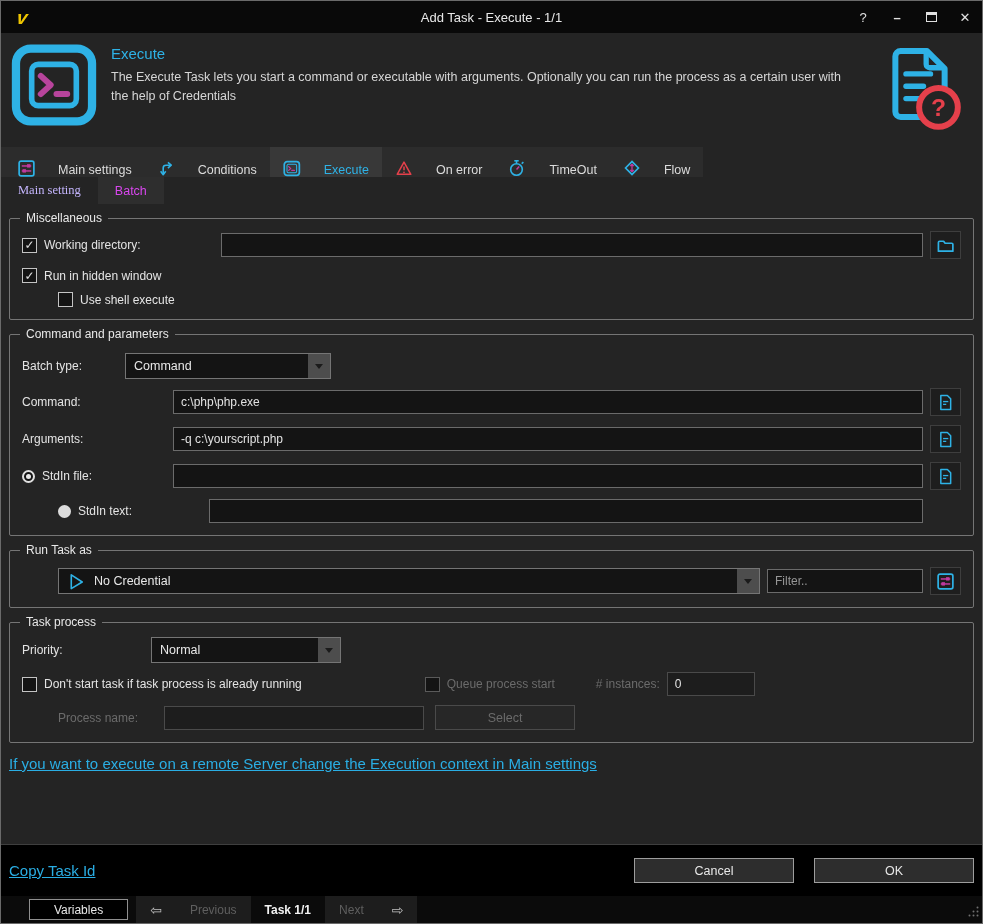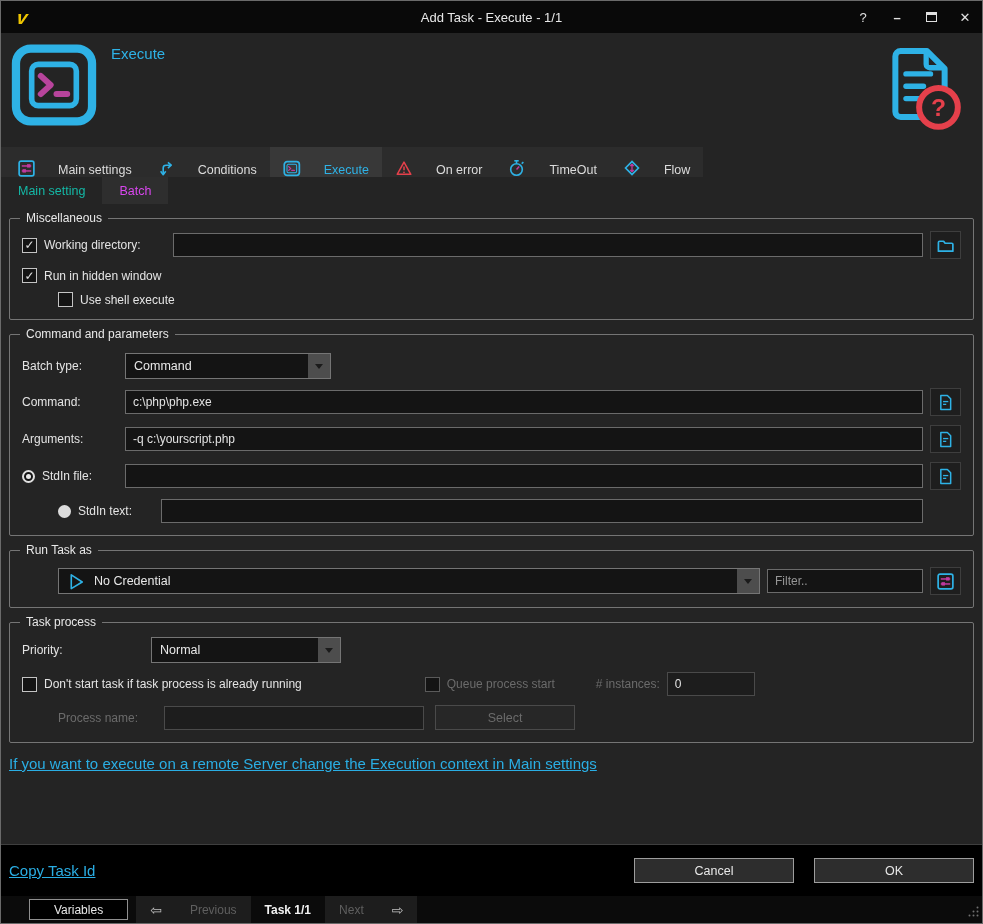--- a/index.html
+++ b/index.html
@@ -26,39 +26,39 @@
   .hdesc{color:#d6d6d6;font-size:12.5px;line-height:1.5;max-width:735px;margin:0;}
   .hhelp{flex:none;margin-left:auto;padding-right:6px;}
   
   .tabstrip{display:flex;align-items:stretch;height:30px;flex:none;background:#2c2c2c;width:fit-content;min-width:610px;padding-left:4px;}
   .tab{display:flex;align-items:flex-end;gap:23px;padding:0 13px;color:#dcdcdc;font-size:12.5px;cursor:default;}
   .tab.active{background:#383838;color:#2eb2e6;}
   .ticon{display:inline-flex;align-items:center;}
   
   .subtabs{display:flex;height:27px;flex:none;align-items:stretch;margin-bottom:10px;}
   .subtab{display:flex;align-items:center;padding:0 17px;font-size:12.5px;color:#d946ef;background:#2e2e2e;cursor:default;}
-  .subtab.active{color:#14b8a6;background:#242424;}
+  .subtab.active{color:#c4b5fd;background:#242424;font-family:Liberation Serif, serif;}
   
   .group{border:1px solid #757575;border-radius:2px;margin:4px 8px 10px 8px;padding:12px 12px 8px 12px;position:relative;flex:none;}
   .legend{position:absolute;top:-8px;left:10px;background:#242424;padding:0 6px;font-size:12px;color:#e8e8e8;}
   .row{display:flex;align-items:center;margin:0 0 9px 0;gap:7px;}
   .row:last-child{margin-bottom:4px;padding-left:36px;}
   
   .checkbox{width:15px;height:15px;border:1px solid #c4c4c4;background:#141414;flex:none;display:inline-flex;align-items:center;justify-content:center;cursor:default;}
   .checkbox.checked::after{content:"✓";color:#dcdcdc;font-size:12px;line-height:1;}
   .checkbox.disabled{border-color:#5a5a5a;}
   .radio{width:13px;height:13px;border-radius:50%;flex:none;position:relative;cursor:default;}
   .radio.sel{border:2px solid #e0e0e0;background:#141414;}
   .radio.sel::after{content:"";position:absolute;left:2px;top:2px;width:5px;height:5px;border-radius:50%;background:#e8e8e8;}
   .radio.unsel{background:#dcdcdc;border:2px solid #dcdcdc;}
   .lbl{color:#e4e4e4;font-size:12px;white-space:nowrap;}
   .lbl.dim{color:#6b6b6b;}
   .txt{height:24px;background:#141414;border:1px solid #6b6b6b;color:#e2e2e2;font-size:12px;padding:0 7px;font-family:"Liberation Sans",sans-serif;outline:none;}
   .txt::placeholder{color:#969696;}
-  .txt.stretch{flex:1;}
+  .txt.stretch{flex:1;margin-left:48px;}
   .txt.disabled{border-color:#4a4a4a;background:#1d1d1d;}
   .field-label{width:96px;flex:none;display:flex;align-items:center;gap:7px;}
   .icon-btn{width:31px;height:28px;flex:none;background:#1e1e1e;border:1px solid #3e3e3e;display:flex;align-items:center;justify-content:center;cursor:default;}
   .dropdown{display:flex;align-items:stretch;background:#141414;border:1px solid #757575;height:26px;cursor:default;}
   .dd-text{flex:1;display:flex;align-items:center;padding:0 8px;color:#e8e8e8;font-size:12.5px;gap:8px;}
   .dd-btn{width:22px;background:#4d4d4d;display:flex;align-items:center;justify-content:center;flex:none;}
   .caret{width:0;height:0;border-left:4px solid transparent;border-right:4px solid transparent;border-top:5px solid #1b1b1b;}
   .link{color:#2aaee4;text-decoration:underline;font-size:15px;cursor:pointer;}
   .note-row{margin:2px 8px;flex:none;}
   .btn{height:25px;background:#2d2d2d;border:1px solid #9d9d9d;color:#e8e8e8;font-size:12.5px;font-family:"Liberation Sans",sans-serif;display:flex;align-items:center;justify-content:center;cursor:default;}
@@ -97,20 +97,21 @@
     <span class="hicon">
       <svg width="86" height="84" viewBox="0 0 52 50">
         <rect x="3" y="3" width="46" height="44" rx="9" fill="none" stroke="#2eb2e6" stroke-width="5"></rect>
         <rect x="12.5" y="12.5" width="27" height="25" rx="4" fill="none" stroke="#2eb2e6" stroke-width="3.4"></rect>
         <path d="M18 19.5 l6 5.5 -6 5.5" fill="none" stroke="#b8449c" stroke-width="3.6" stroke-linecap="round" stroke-linejoin="round"></path>
         <line x1="27.5" y1="30.5" x2="34" y2="30.5" stroke="#b8449c" stroke-width="3.6" stroke-linecap="round"></line>
       </svg>
     </span>
     <div class="htext">
       <h1 class="htitle">Execute</h1>
+      <p class="hdesc">The Execute Task lets you start a command or executable with arguments. Optionally you can run the process as a certain user with the help of Credentials</p>
     </div>
     <span class="hhelp">
       <svg width="88" height="90" viewBox="0 0 50 50">
         <path d="M14 4 h15 l10 10 v24.5 a3 3 0 0 1 -3 3 h-22 a3 3 0 0 1 -3 -3 v-31.5 a3 3 0 0 1 3 -3 z" fill="none" stroke="#2eb2e6" stroke-width="3.4" stroke-linejoin="round"></path>
         <path d="M28.5 4.5 v7 a2 2 0 0 0 2 2 h7.5" fill="none" stroke="#2eb2e6" stroke-width="3"></path>
         <line x1="17" y1="17" x2="31" y2="17" stroke="#2eb2e6" stroke-width="3" stroke-linecap="round"></line>
         <line x1="17" y1="24" x2="27" y2="24" stroke="#2eb2e6" stroke-width="3" stroke-linecap="round"></line>
         <line x1="17" y1="31" x2="27" y2="31" stroke="#2eb2e6" stroke-width="3" stroke-linecap="round"></line>
         <circle cx="35.5" cy="36" r="11" fill="#242424" stroke="#e5404b" stroke-width="3.4"></circle>
         <text x="35.5" y="41" text-anchor="middle" fill="#e5404b" font-size="14" font-weight="bold" font-family="'Liberation Sans',sans-serif">?</text>

